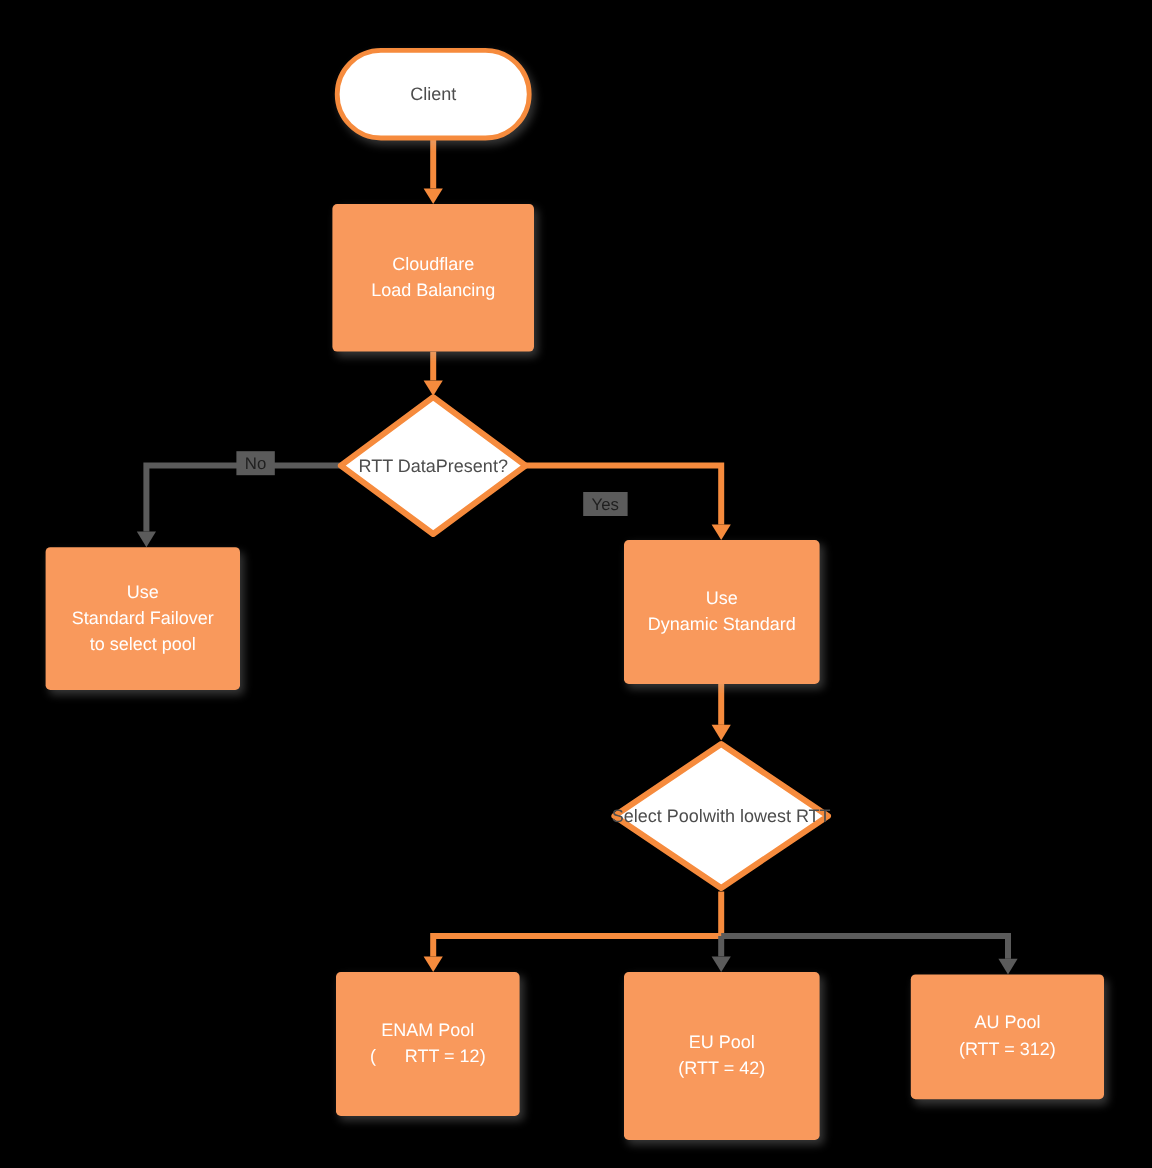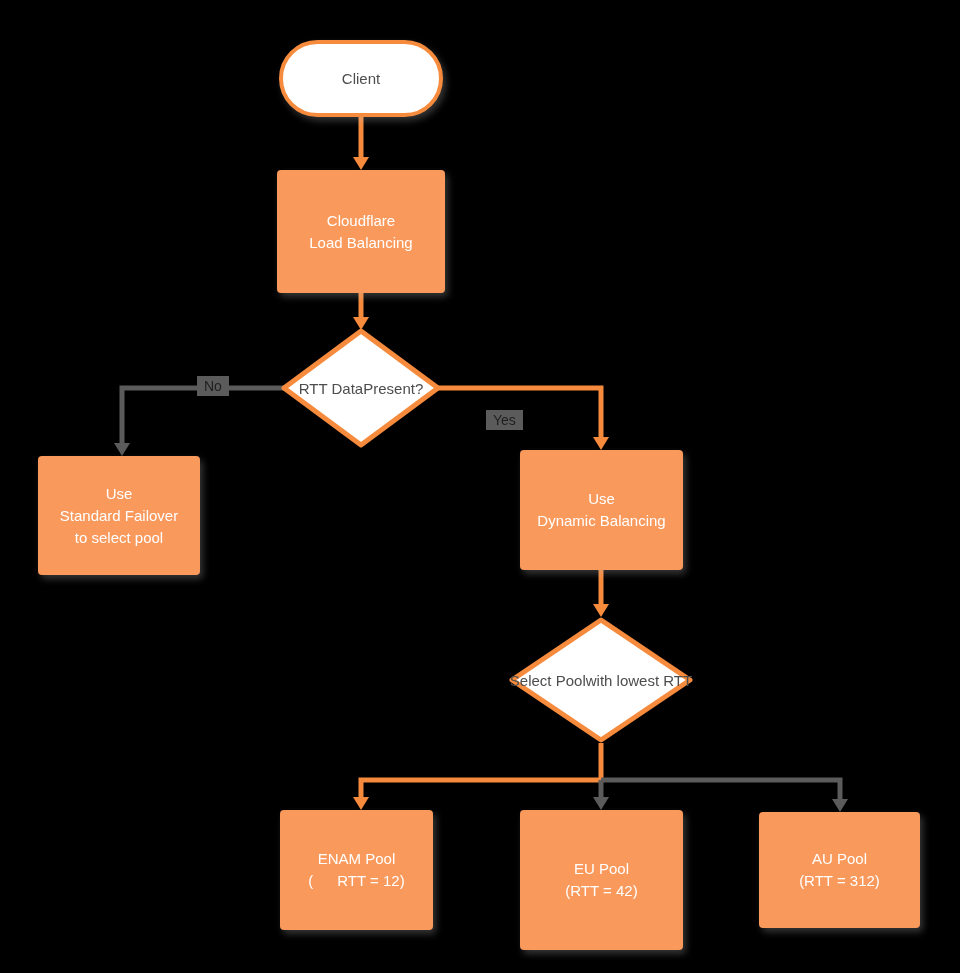--- a/index.html
+++ b/index.html
@@ -94,21 +94,21 @@
   <div class="edge-label" style="left:486px; top:376px;margin-top:34px;">Yes</div>
 
   <div class="node box" style="left:38px; top:456px; width:162px; height:119px;">
     <div>Use</div>
     <div>Standard Failover</div>
     <div>to select pool</div>
   </div>
 
   <div class="node box" style="left:520px; top:450px; width:163px; height:120px;">
     <div>Use</div>
-    <div>Dynamic Balancing</div>
+    <div>Dynamic Standard</div>
   </div>
 
   <div class="diamond" style="left:509px; top:617px; width:184px; height:126px;">
     <svg width="184" height="126" viewBox="0 0 184 126">
       <polygon points="92,3 181,63 92,123 3,63" fill="#ffffff" stroke="#F68B3D" stroke-width="5" stroke-linejoin="round"></polygon>
     </svg>
     <div class="diamond-text">
       <div>Select Pool</div>
       <div>with lowest RTT</div>
     </div>
@@ -117,18 +117,18 @@
   <div class="node box" style="left:280px; top:810px; width:153px; height:120px;">
     <div>ENAM Pool</div>
     <div><span>(</span><span class="bold">RTT = 12</span><span>)</span></div>
   </div>
 
   <div class="node box" style="left:520px; top:810px; width:163px; height:140px;">
     <div>EU Pool</div>
     <div>(RTT = 42)</div>
   </div>
 
-  <div class="node box" style="left:759px; top:812px; width:161px; height:116px;">
+  <div class="node box" style="left:759px; top:812px; width:161px; height:104px;">
     <div>AU Pool</div>
     <div>(RTT = 312)</div>
   </div>
 
 </div>
 
 </body></html>

